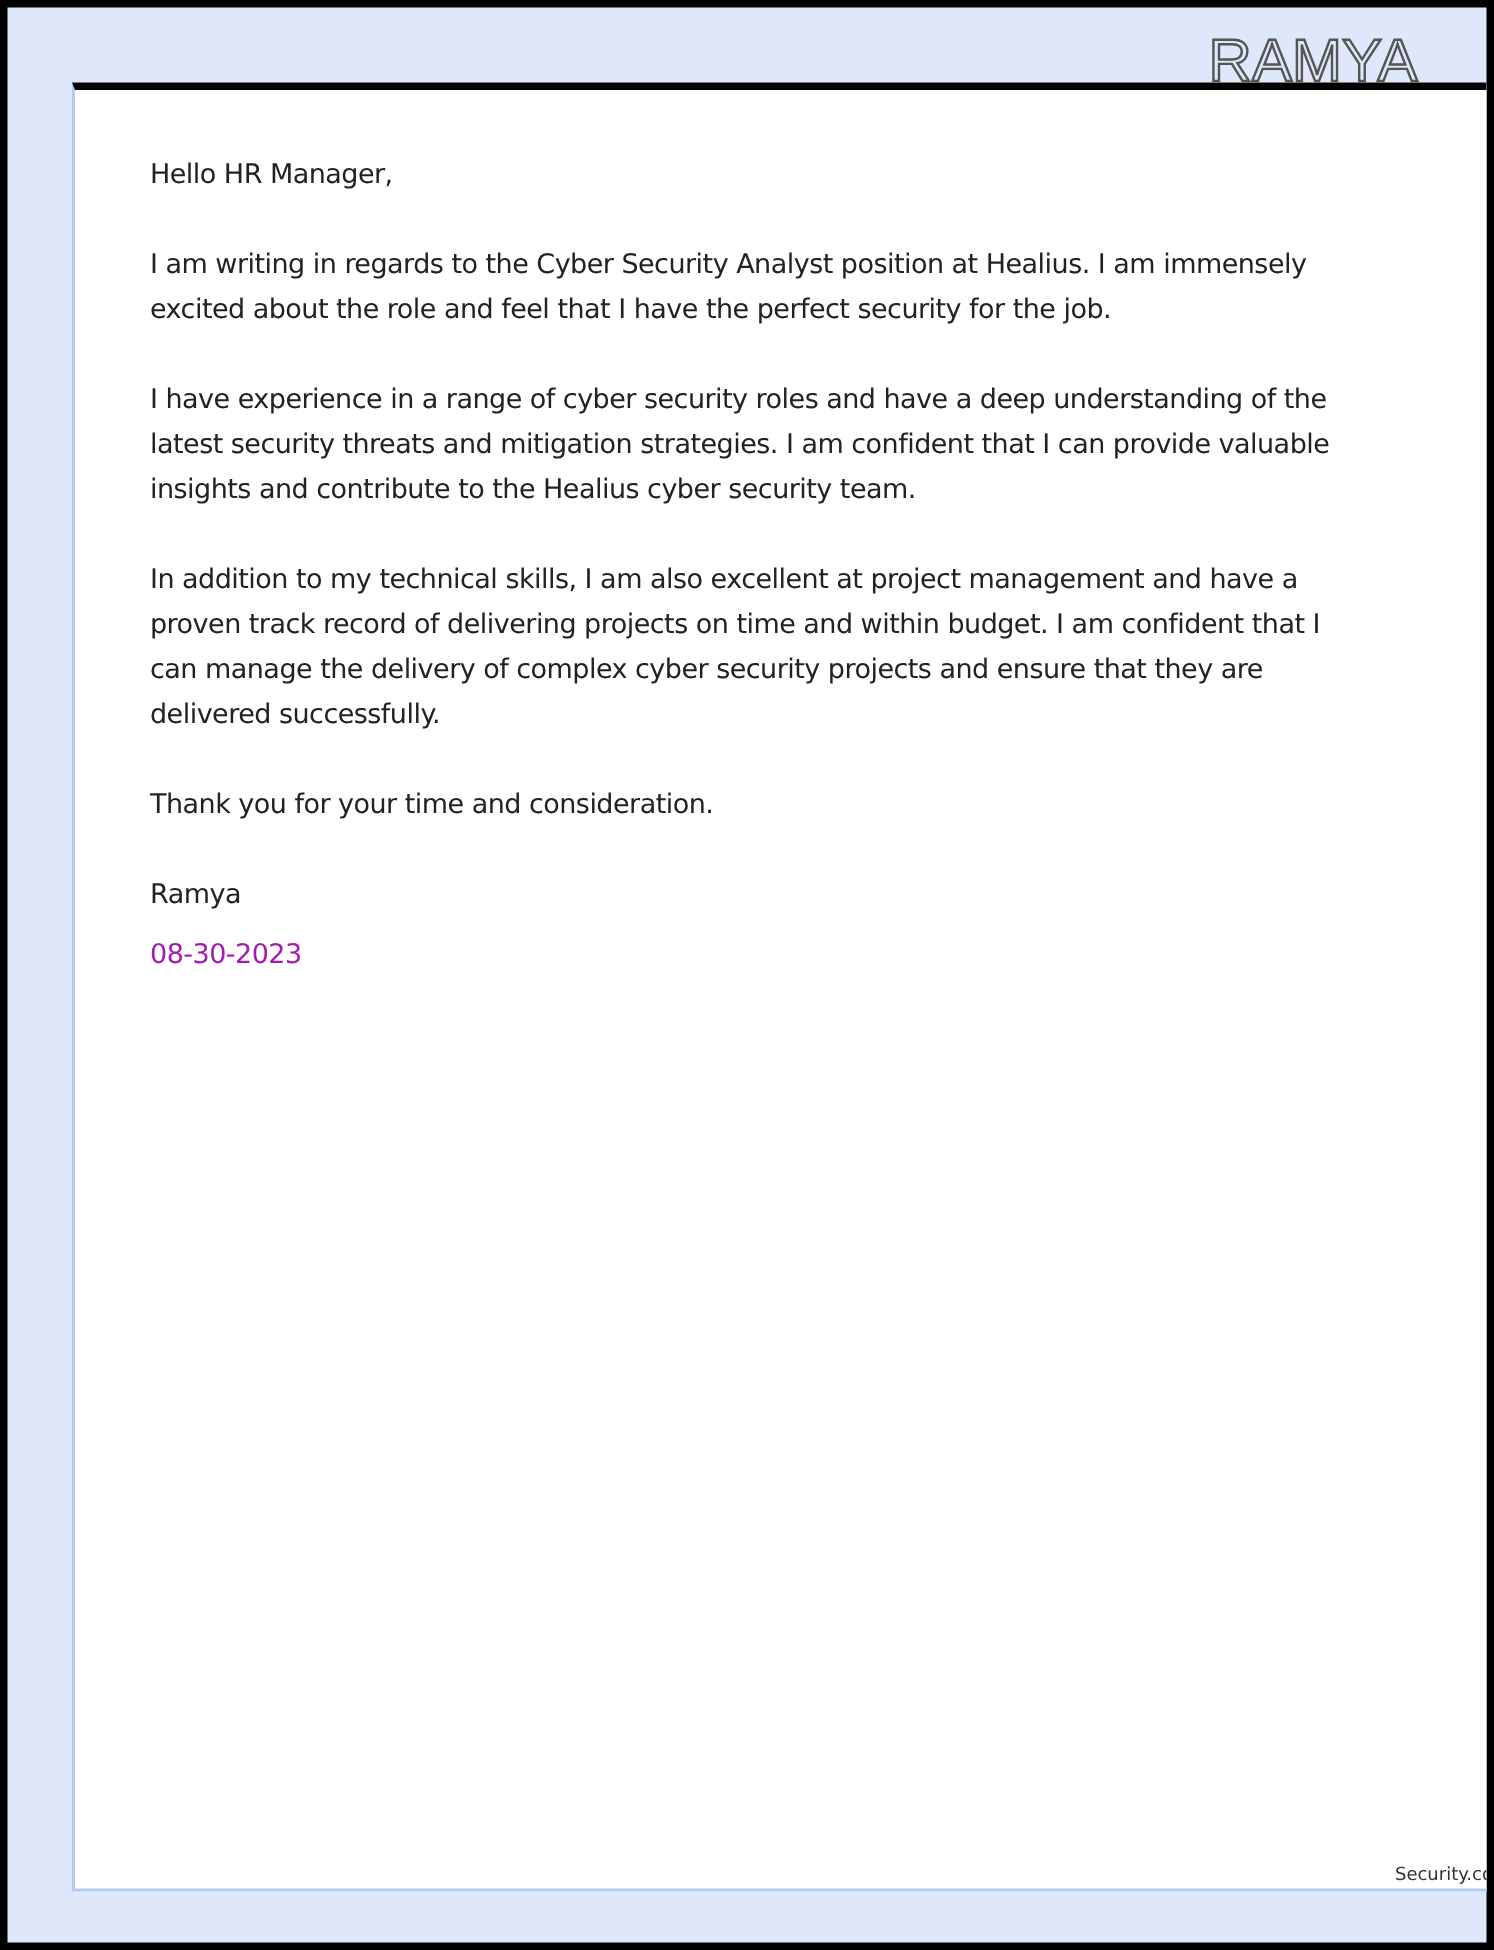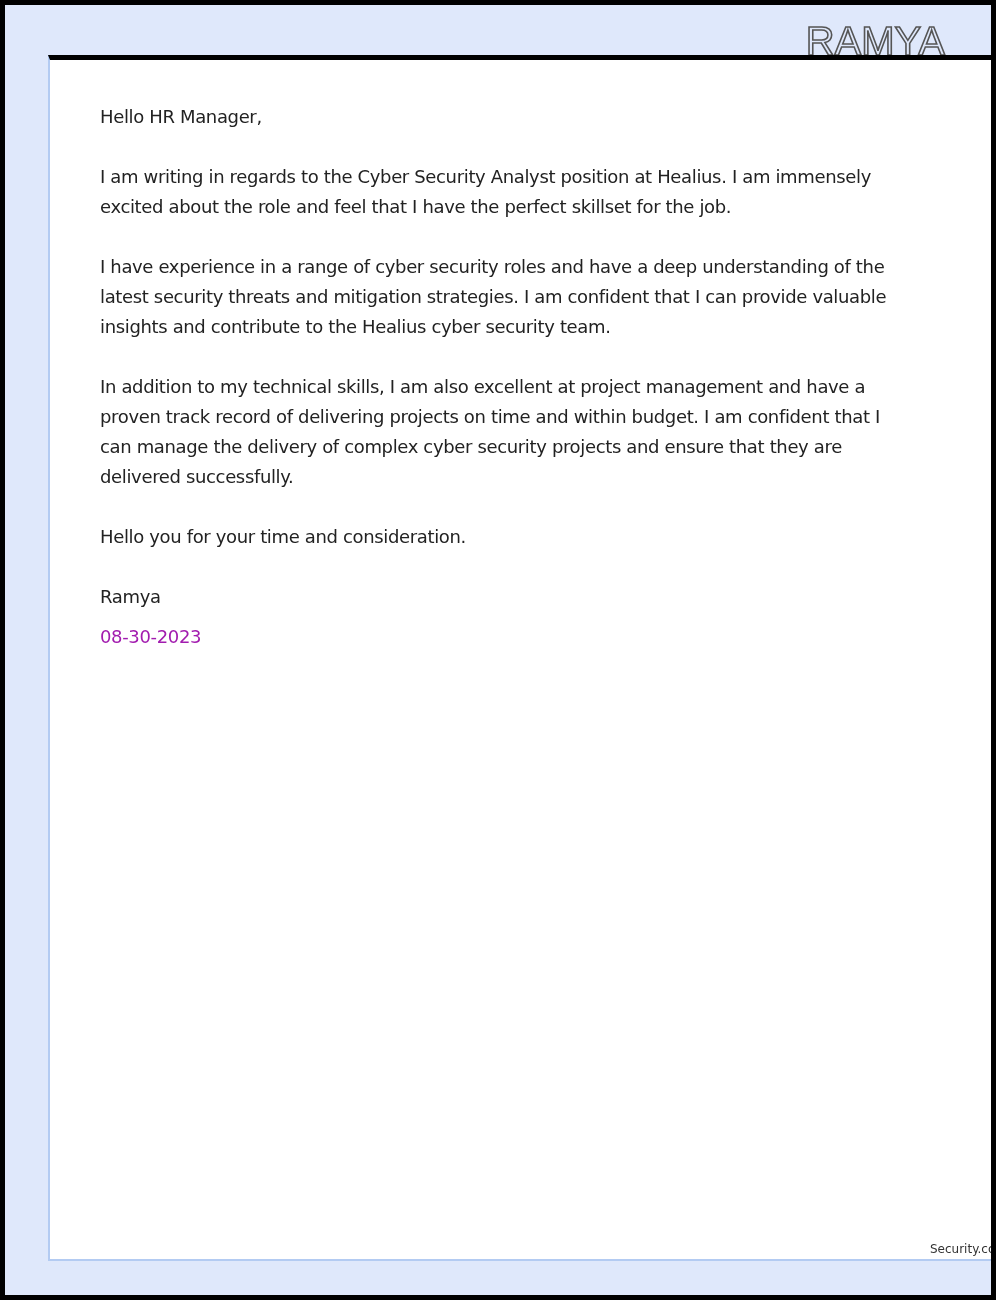--- a/index.html
+++ b/index.html
@@ -42,21 +42,21 @@
   }
 </style>
 </head>
 <body>
 
 <div class="brand">RAMYA</div>
 
 <div class="card">
   <div class="content">
     <p>Hello HR Manager,</p>
-    <p>I am writing in regards to the Cyber Security Analyst position at Healius. I am immensely excited about the role and feel that I have the perfect skillset for the job.</p>
+    <p>I am writing in regards to the Cyber Security Analyst position at Healius. I am immensely excited about the role and feel that I have the perfect security for the job.</p>
     <p>I have experience in a range of cyber security roles and have a deep understanding of the latest security threats and mitigation strategies. I am confident that I can provide valuable insights and contribute to the Healius cyber security team.</p>
     <p>In addition to my technical skills, I am also excellent at project management and have a proven track record of delivering projects on time and within budget. I am confident that I can manage the delivery of complex cyber security projects and ensure that they are delivered successfully.</p>
-    <p>Hello you for your time and consideration.</p>
+    <p>Thank you for your time and consideration.</p>
     <p class="sig">Ramya</p>
     <p class="date">08-30-2023</p>
   </div>
   <div class="footer">Security.com</div>
 </div>
 
 </body></html>

